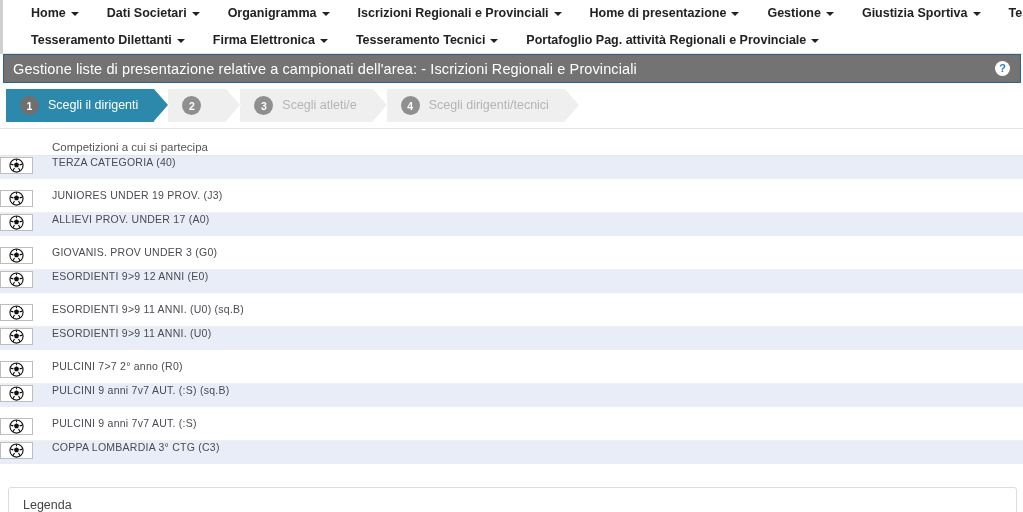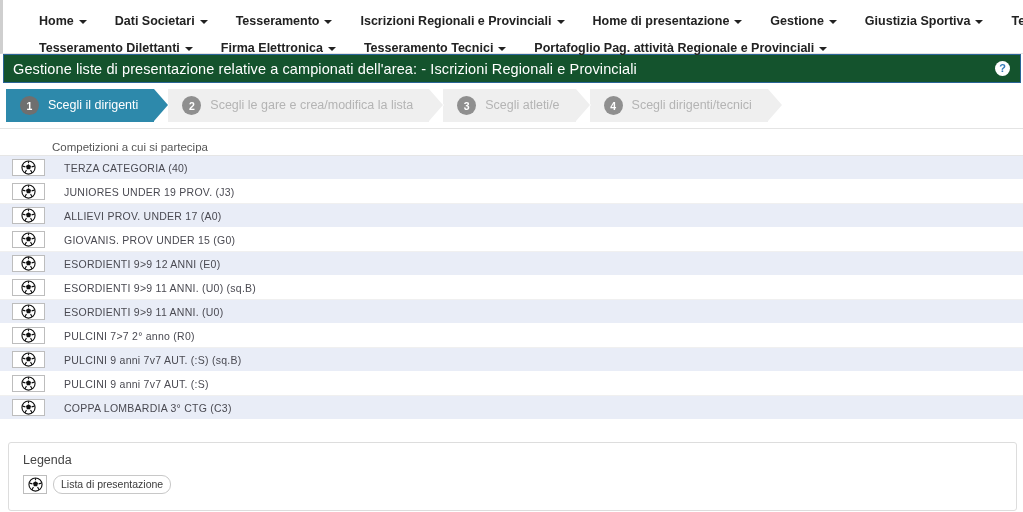--- a/index.html
+++ b/index.html
@@ -9,21 +9,21 @@
     overflow: hidden;
     background: #ffffff;
     font-family: "Liberation Sans", sans-serif;
   }
 
   
   .navbar {
     background: #ffffff;
     border-left: 3px solid #cfcfcf;
     border-bottom: 1px solid #e2e2e2;
-    padding: 8px;
+    padding: 0;
     height: 54px;
   }
   .nav-row {
     display: flex;
     align-items: center;
     height: 27px;
     padding-left: 14px;
   }
   .nav-item {
     font-size: 12.5px;
@@ -40,21 +40,21 @@
     width: 0; height: 0;
     border-left: 4px solid transparent;
     border-right: 4px solid transparent;
     border-top: 4px solid #222222;
     vertical-align: middle;
   }
 
   
   .page-header {
     margin: 0 2px 0 3px;
-    background: #14532d;
+    background: #737373;
     height: 29px;
     display: flex;
     align-items: center;
     justify-content: space-between;
     padding: 0 10px 0 9px;
     border: 1px solid #2a6496;
   }
   .page-header h1 {
     margin: 0;
     font-size: 14.5px;
@@ -146,27 +146,26 @@
   
   .table-area { padding: 0; }
   .col-head {
     font-size: 11.5px;
     color: #555555;
     padding: 12px 0 2px 52px;
     border-bottom: 1px solid #e6e6e6;
   }
   .comp-row {
     display: flex;
-    align-items: center;
+    align-items: flex-start;
     height: 24px;
     border-bottom: 1px solid #ffffff;
-    padding-left: 12px;
   }
   .comp-row.shade { background: #e9edf7; }
-  .comp-row.plain { background: #ffffff; border-bottom: 1px solid #f0f0f0; }
+  .comp-row.plain { background: #ffffff; border-bottom: 1px solid #f0f0f0; margin-top: 9px; }
   .icon-cell {
     width: 33px;
     flex: none;
     display: flex;
     align-items: center;
     justify-content: center;
     background: #ffffff;
     border: 1px solid #bdbdbd;
     margin: 1px 0;
   }
@@ -222,49 +221,48 @@
     white-space: nowrap;
   }
 </style>
 </head>
 <body>
 
 <div class="navbar">
   <div class="nav-row">
     <div class="nav-item"><span>Home</span><span class="caret"></span></div>
     <div class="nav-item"><span>Dati Societari</span><span class="caret"></span></div>
-    <div class="nav-item"><span>Tesseramento</span><span class="caret"></span></div>
+    <div class="nav-item"><span>Organigramma</span><span class="caret"></span></div>
     <div class="nav-item"><span>Iscrizioni Regionali e Provinciali</span><span class="caret"></span></div>
     <div class="nav-item"><span>Home di presentazione</span><span class="caret"></span></div>
     <div class="nav-item"><span>Gestione</span><span class="caret"></span></div>
     <div class="nav-item"><span>Giustizia Sportiva</span><span class="caret"></span></div>
     <div class="nav-item"><span>Tesseramento SGS</span></div>
   </div>
   <div class="nav-row">
     <div class="nav-item"><span>Tesseramento Dilettanti</span><span class="caret"></span></div>
     <div class="nav-item"><span>Firma Elettronica</span><span class="caret"></span></div>
     <div class="nav-item"><span>Tesseramento Tecnici</span><span class="caret"></span></div>
-    <div class="nav-item"><span>Portafoglio Pag. attività Regionale e Provinciali</span><span class="caret"></span></div>
+    <div class="nav-item"><span>Portafoglio Pag. attività Regionali e Provinciale</span><span class="caret"></span></div>
   </div>
 </div>
 
 <div class="page-header">
   <h1>Gestione liste di presentazione relative a campionati dell'area: - Iscrizioni Regionali e Provinciali</h1>
   <div class="help-icon">?</div>
 </div>
 
 <div class="wizard-wrap">
   <div class="wizard">
     <div class="step active">
       <div class="step-num">1</div>
       <div class="step-label">Scegli il dirigenti</div>
     </div>
     <div class="step">
       <div class="step-num">2</div>
-      <div class="step-label">Scegli le gare e crea/modifica la lista</div>
     </div>
     <div class="step">
       <div class="step-num">3</div>
       <div class="step-label">Scegli atleti/e</div>
     </div>
     <div class="step">
       <div class="step-num">4</div>
       <div class="step-label">Scegli dirigenti/tecnici</div>
     </div>
   </div>
@@ -308,21 +306,21 @@
       </div>
       <div class="comp-row plain">
         <div class="icon-cell">
           <svg class="ball" viewBox="0 0 32 32">
             <circle cx="16" cy="16" r="14" fill="#ffffff" stroke="#111111" stroke-width="2.4"></circle>
             <polygon points="16,9 21.5,13 19.4,19.5 12.6,19.5 10.5,13" fill="#111111"></polygon>
             <path d="M16 2.6 L16 7 M3.4 13 L9.4 14.6 M28.6 13 L22.6 14.6 M8.2 27.6 L11.6 21.4 M23.8 27.6 L20.4 21.4" stroke="#111111" stroke-width="2.4" fill="none"></path>
           </svg>
         </div>
         <div class="gap-cell"></div>
-        <div class="comp-name">GIOVANIS. PROV UNDER 15 (G0)</div>
+        <div class="comp-name">GIOVANIS. PROV UNDER 3 (G0)</div>
       </div>
       <div class="comp-row shade">
         <div class="icon-cell">
           <svg class="ball" viewBox="0 0 32 32">
             <circle cx="16" cy="16" r="14" fill="#ffffff" stroke="#111111" stroke-width="2.4"></circle>
             <polygon points="16,9 21.5,13 19.4,19.5 12.6,19.5 10.5,13" fill="#111111"></polygon>
             <path d="M16 2.6 L16 7 M3.4 13 L9.4 14.6 M28.6 13 L22.6 14.6 M8.2 27.6 L11.6 21.4 M23.8 27.6 L20.4 21.4" stroke="#111111" stroke-width="2.4" fill="none"></path>
           </svg>
         </div>
         <div class="gap-cell"></div>

